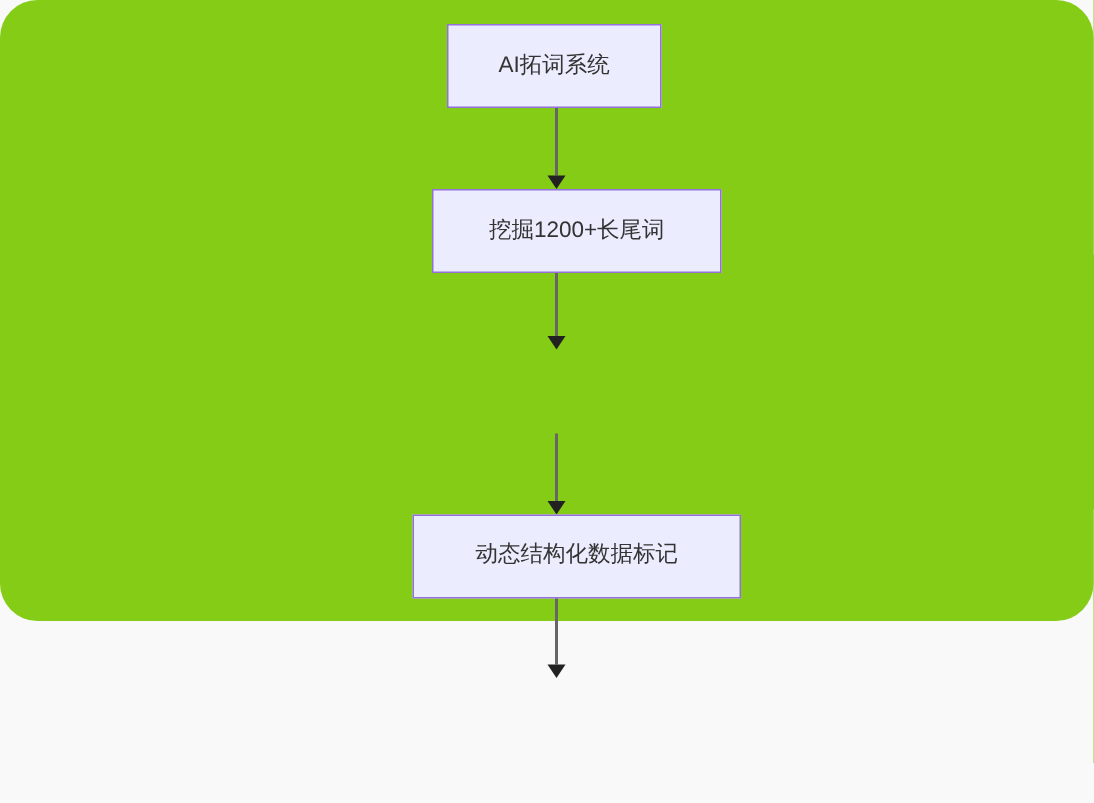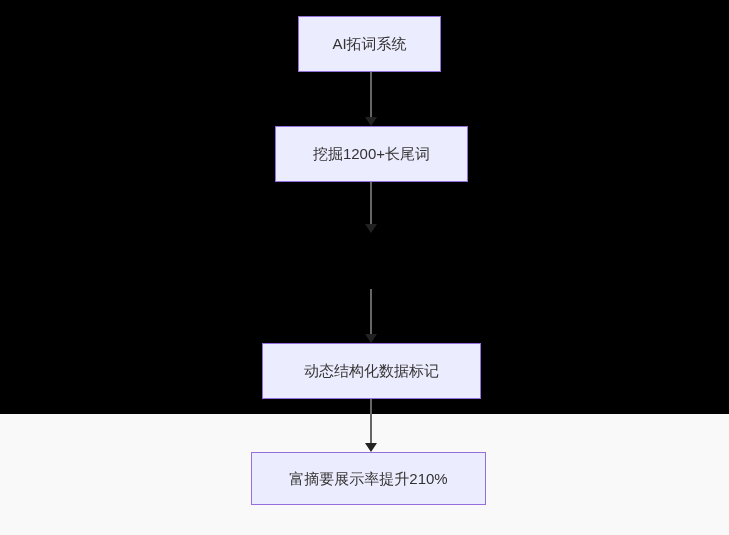--- a/index.html
+++ b/index.html
@@ -6,21 +6,22 @@
   html, body { width: 729px; height: 535px; }
   body {
     background: #f9f9f9;
     font-family: "Liberation Sans", "DejaVu Sans", sans-serif;
     overflow: hidden;
   }
   .canvas {
     position: relative;
     width: 729px;
     height: 414px;
-    background: #000000;
+    background: #84cc16;
+    border-radius: 25px;
   }
   .flow-node {
     position: absolute;
     background: #ECECFF;
     border: 1.5px solid #9370DB;
     color: #333333;
     font-size: 15px;
     display: flex;
     align-items: center;
     justify-content: center;
@@ -42,23 +43,23 @@
   }
   .arrow-head {
     width: 0;
     height: 0;
     border-left: 6px solid transparent;
     border-right: 6px solid transparent;
     border-top: 9px solid #222222;
   }
   
   #node-0 { left: 298px; top: 16px;  width: 143px; height: 56px; }
-  #node-1 { left: 275px; top: 126px; width: 193px; height: 56px; }
+  #node-1 { left: 288px; top: 126px; width: 193px; height: 56px; }
   #node-2 { left: 260px; top: 233px; width: 223px; height: 56px; }
-  #node-3 { left: 262px; top: 343px; width: 219px; height: 56px; }
+  #node-3 { left: 275px; top: 343px; width: 219px; height: 56px; font-family: Liberation Mono, monospace; }
   #node-4 { left: 251px; top: 452px; width: 235px; height: 53px; }
   
   #arrow-0 { left: 365px; top: 72px;  height: 54px; }
   #arrow-1 { left: 365px; top: 182px; height: 51px; }
   #arrow-2 { left: 365px; top: 289px; height: 54px; }
   #arrow-3 { left: 365px; top: 399px; height: 53px; }
 </style>
 </head>
 <body>
 
@@ -84,15 +85,14 @@
     <div class="arrow-head"></div>
   </div>
 
   <div class="flow-node" id="node-3">动态结构化数据标记</div>
 
   <div class="flow-arrow" id="arrow-3">
     <div class="arrow-line"></div>
     <div class="arrow-head"></div>
   </div>
 
-  <div class="flow-node" id="node-4">富摘要展示率提升210%</div>
 
 </div>
 
 </body></html>

